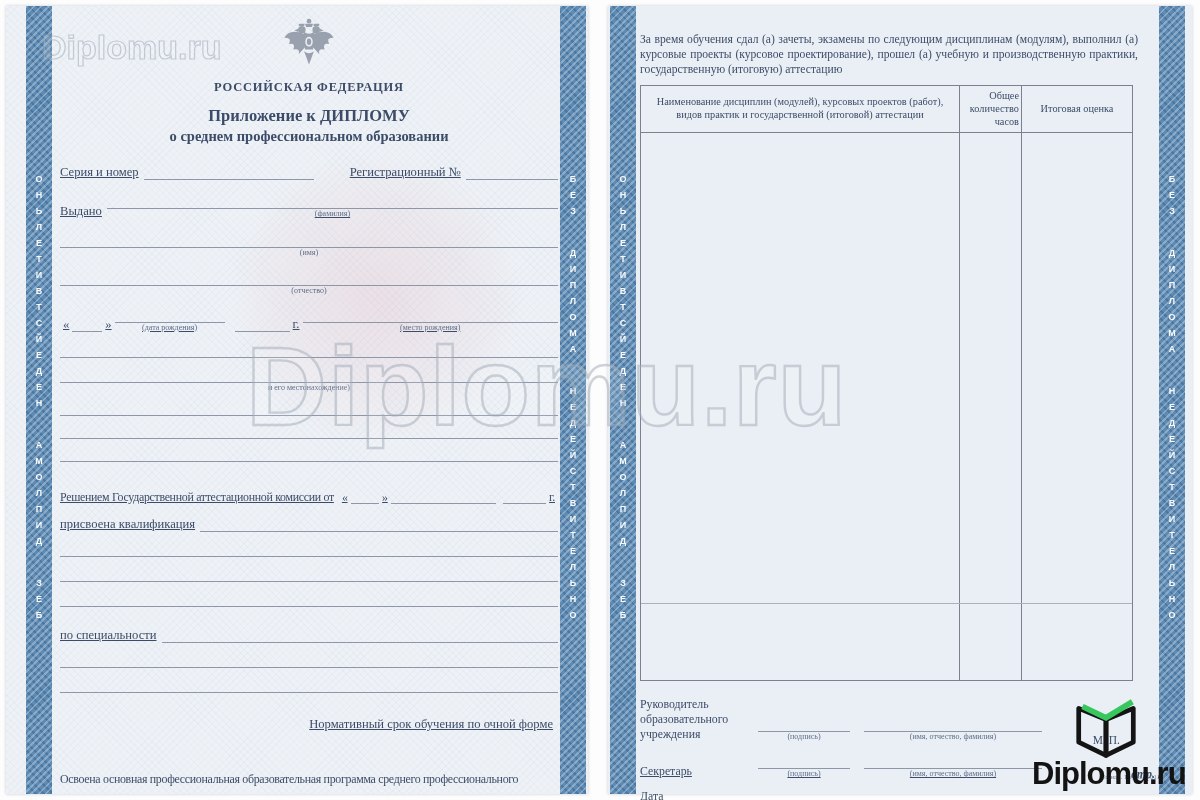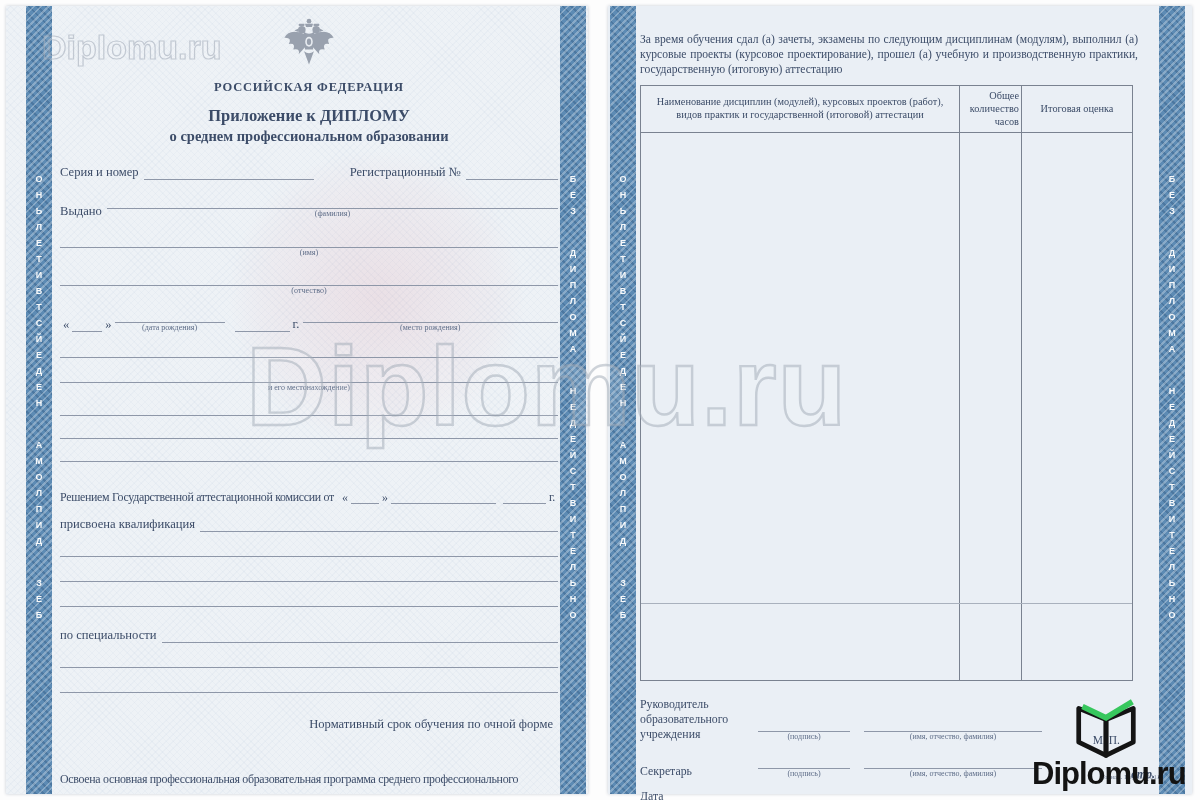--- a/index.html
+++ b/index.html
@@ -25,21 +25,21 @@
          display:flex;align-items:center;justify-content:center;}
   .p1-left{left:20px;}  .p1-right{right:2px;}
   .p2-left{left:2px;}   .p2-right{right:7px;}
   .vtext{writing-mode:vertical-rl;text-orientation:upright;
          font-family:"Liberation Sans","DejaVu Sans",sans-serif;font-weight:bold;
          font-size:9px;letter-spacing:6px;word-spacing:10px;color:#ffffff;opacity:.95;}
   
   .content{position:absolute;top:8px;bottom:8px;font-size:12.6px;line-height:1.2;}
   .c1{left:54px;right:30px;}
   .c2{left:32px;right:54px;}
-  .row{display:flex;align-items:flex-end;}
+  .row{display:flex;align-items:flex-end;text-decoration:underline;}
   .lbl{white-space:nowrap;padding-right:5px;}
   .ul{border-bottom:1px solid #8e97a8;height:15px;flex:0 1 auto;min-width:0;}
   .grow{flex:1 1 30px;}
   .w30{flex-basis:30px}.w45{flex-basis:45px}.w55{flex-basis:55px}.w110{flex-basis:110px}.w170{flex-basis:170px}
   .cap{font-size:8px;color:#5d6c87;text-align:center;margin-top:1px;line-height:1.1;}
   .seg{display:flex;flex-direction:column;justify-content:flex-end;}
   .seg .ul{width:100%;}
   .q{padding:0 3px;white-space:nowrap;}
   .ulfull{border-bottom:1px solid #8e97a8;}
   .fit{font-size:11.9px;letter-spacing:-.3px;}
@@ -235,21 +235,21 @@
           <span class="ul"></span>
           <span class="cap">(подпись)</span>
         </span>
         <span style="width:14px;"></span>
         <span class="seg" style="width:178px;">
           <span class="ul"></span>
           <span class="cap">(имя, отчество, фамилия)</span>
         </span>
       </div>
 
-      <div class="f-row" style="margin-top:12px;">
+      <div class="f-row" style="margin-top:12px;text-decoration:underline;">
         <span class="f-label" style="width:118px;">Секретарь</span>
         <span class="seg" style="width:92px;">
           <span class="ul"></span>
           <span class="cap">(подпись)</span>
         </span>
         <span style="width:14px;"></span>
         <span class="seg" style="width:178px;">
           <span class="ul"></span>
           <span class="cap">(имя, отчество, фамилия)</span>
         </span>

